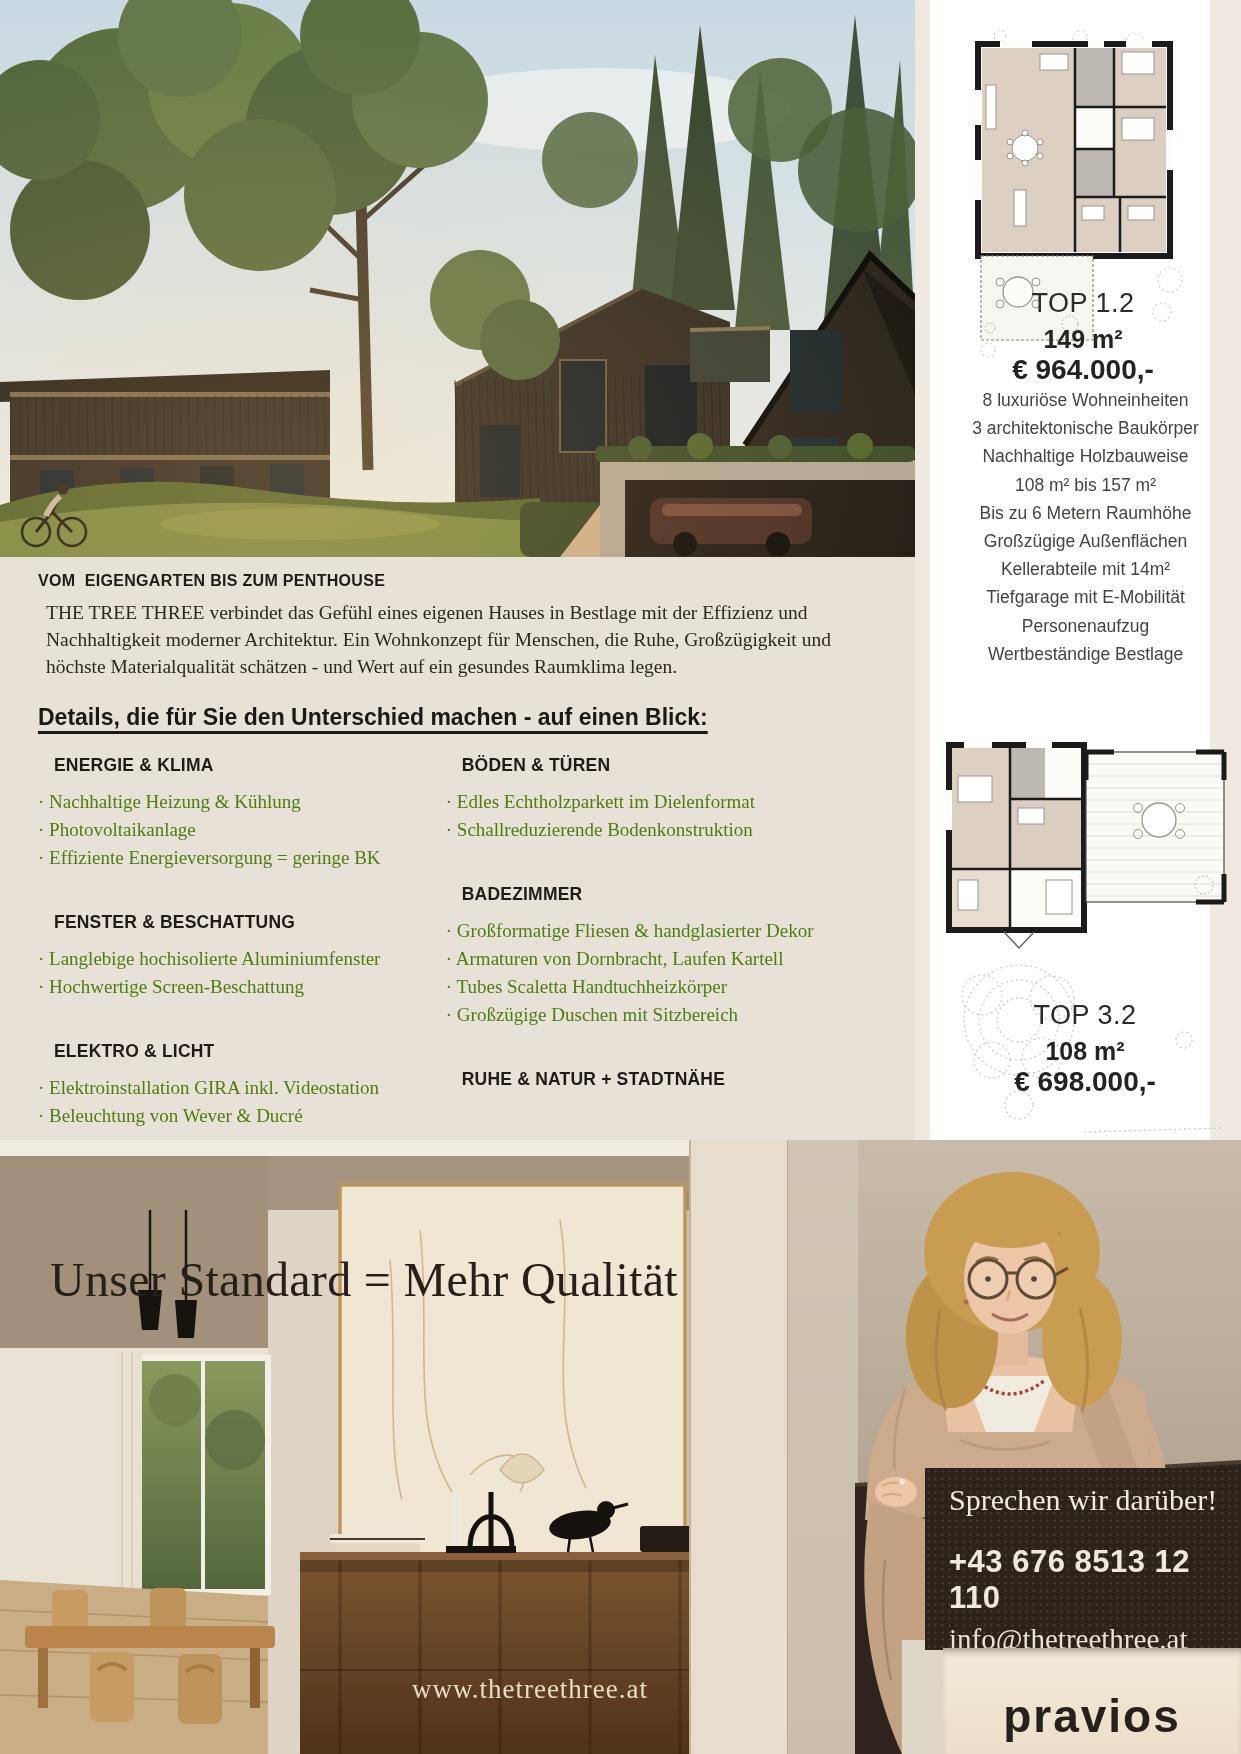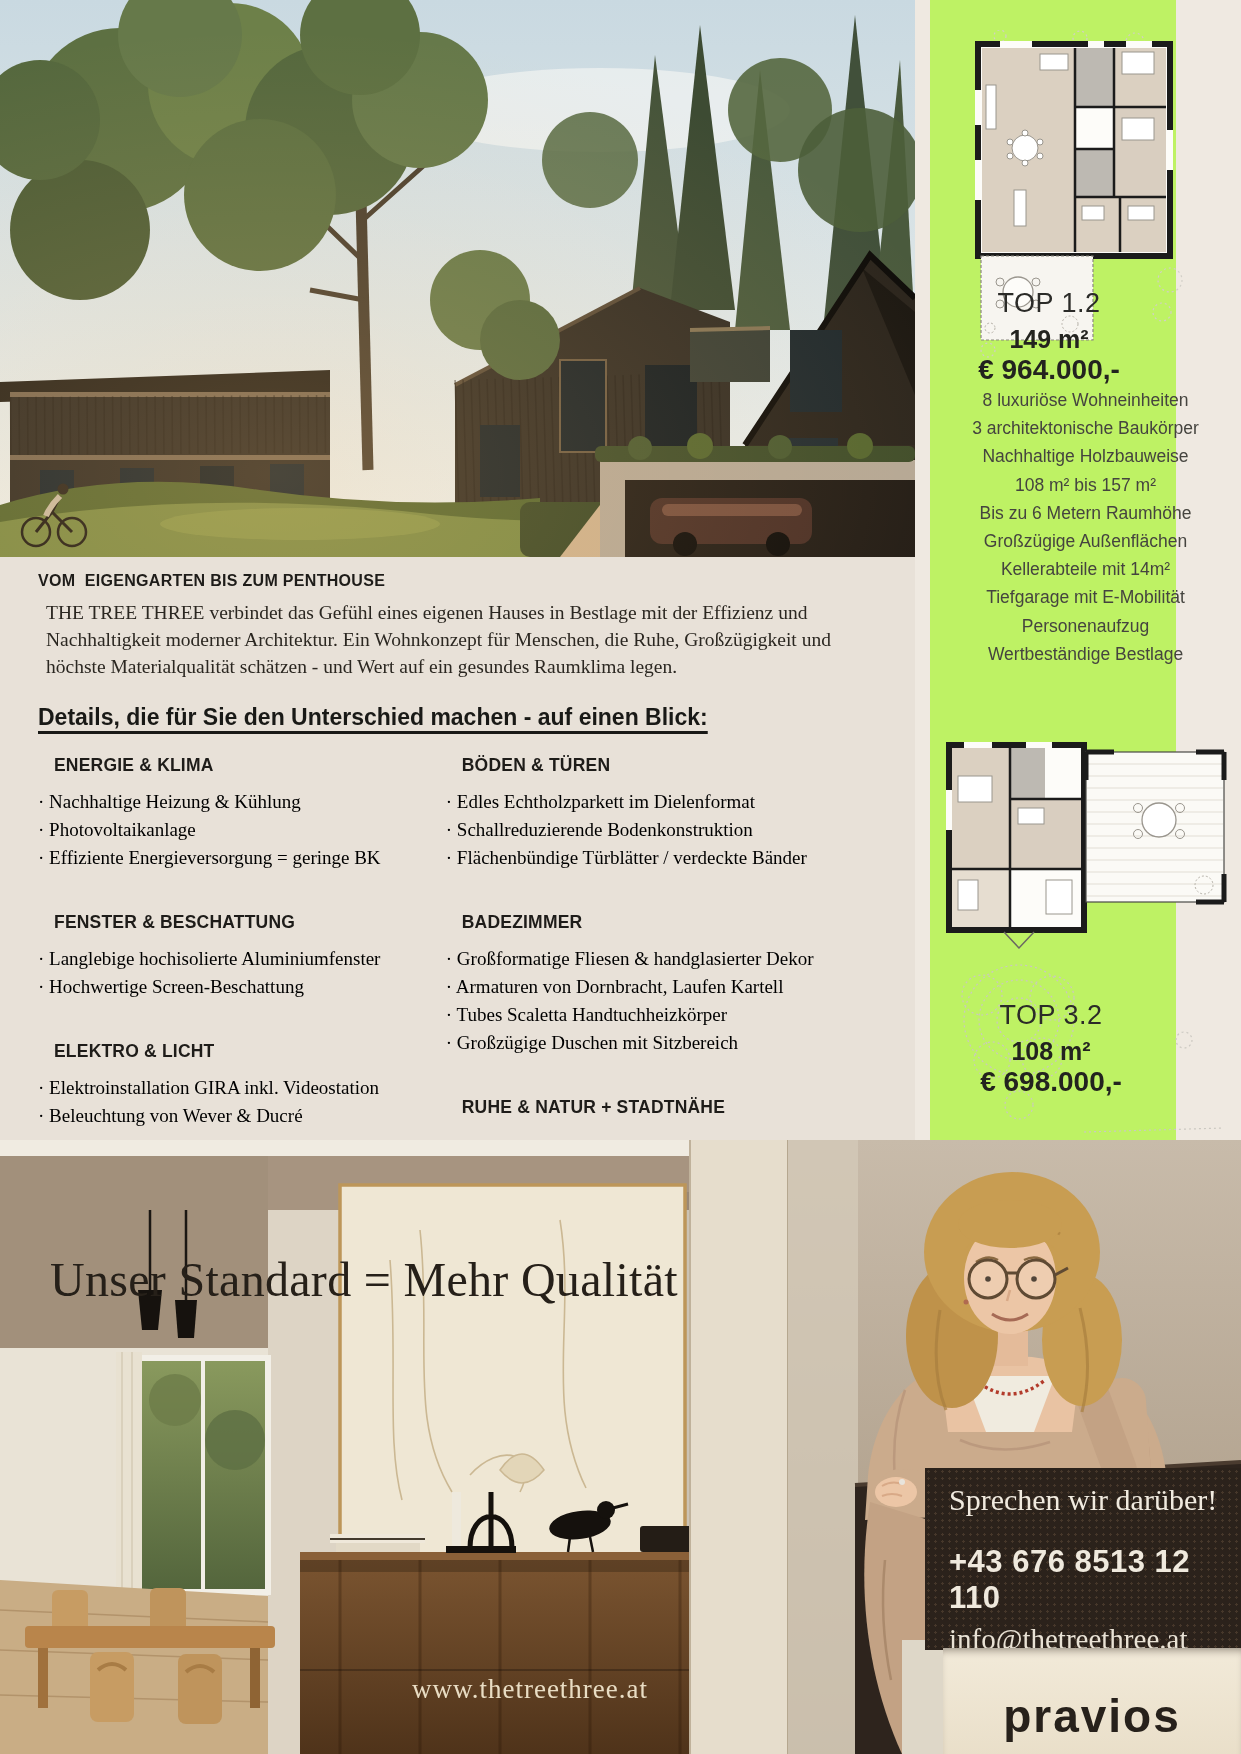--- a/index.html
+++ b/index.html
@@ -3,21 +3,21 @@
 <meta charset="utf-8">
 <style>
   html,body{margin:0;padding:0;background:#d8d4cd;}
   .page{position:relative;width:1241px;height:1754px;margin:0 auto;background:#efe9e1;
         font-family:"Liberation Sans",sans-serif;overflow:hidden;}
 
   
   .hero{position:absolute;left:0;top:0;width:915px;height:557px;display:block;}
 
   
-  .right-col{position:absolute;left:930px;top:0;width:246px;height:1140px;background:#bef264;}
+  .right-col{position:absolute;left:930px;top:0;width:246px;height:1140px;background:#ffffff;padding-left:34px;}
   .plan1{position:absolute;left:40px;top:30px;width:214px;height:340px;}
   .plan2{position:absolute;left:4px;top:740px;width:302px;height:400px;}
   .plan-label{position:absolute;width:210px;text-align:center;color:#23231f;}
   .label1{right:22px;top:288px;}
   .label2{right:20px;top:1000px;}
   .pl-name{font-size:27px;font-weight:500;letter-spacing:.5px;color:#2b2b28;}
   .pl-area{font-size:25px;font-weight:700;margin-top:6px;}
   .pl-price{font-size:28px;font-weight:700;}
 
   .fakten{position:absolute;left:0;top:386px;width:311px;text-align:center;}
@@ -31,21 +31,21 @@
   .kicker{font-size:16px;font-weight:700;letter-spacing:.3px;color:#1e1c19;white-space:pre-wrap;}
   .intro-p{font-family:"Liberation Serif",serif;font-size:19.5px;line-height:27px;color:#2b2721;
            margin:9px 0 0 8px;width:800px;}
   .details-headline{font-size:23px;font-weight:700;color:#191916;margin:24px 0 0 0;
            text-decoration:underline;text-underline-offset:6px;text-decoration-thickness:2.5px;}
   .cols{display:flex;margin-top:24px;}
   .col1{width:415px;}
   .col2{margin-left:8px;width:430px;}
   .dsec{margin-bottom:40px;}
   .dsec h3{font-size:17.5px;font-weight:700;color:#1e1c19;letter-spacing:.2px;margin:0 0 12px 16px;}
-  .ditem{font-family:"Liberation Serif",serif;font-size:19px;line-height:28px;color:#000000;}
+  .ditem{font-family:"Liberation Serif",serif;font-size:19px;line-height:28px;color:#4d7c0f;}
 
   
   .bottom-scene{position:absolute;left:0;top:1140px;width:1241px;height:614px;display:block;}
   .standard{position:absolute;left:50px;top:1252px;margin:0;width:680px;
             font-family:"Liberation Serif",serif;font-weight:400;font-size:48px;
             letter-spacing:.3px;color:#262019;}
   .contact{position:absolute;left:925px;top:1468px;width:316px;height:182px;background:#2b221b;
            background-image:radial-gradient(rgba(122,96,70,.35) 1px,transparent 1.4px);
            background-size:7px 7px;box-sizing:border-box;padding:15px 0 0 24px;color:#f0eadf;}
   .c-line1{font-family:"Liberation Serif",serif;font-size:30px;}
@@ -356,21 +356,20 @@
           <h3>ELEKTRO &amp; LICHT</h3>
           <div class="ditem">· Elektroinstallation GIRA inkl. Videostation</div>
           <div class="ditem">· Beleuchtung von Wever &amp; Ducré</div>
         </div>
       </div>
       <div class="col2">
         <div class="dsec">
           <h3>BÖDEN &amp; TÜREN</h3>
           <div class="ditem">· Edles Echtholzparkett im Dielenformat</div>
           <div class="ditem">· Schallreduzierende Bodenkonstruktion</div>
-          <div class="ditem">· Flächenbündige Türblätter / verdeckte Bänder</div>
         </div>
         <div class="dsec">
           <h3>BADEZIMMER</h3>
           <div class="ditem">· Großformatige Fliesen &amp; handglasierter Dekor</div>
           <div class="ditem">· Armaturen von Dornbracht, Laufen Kartell</div>
           <div class="ditem">· Tubes Scaletta Handtuchheizkörper</div>
           <div class="ditem">· Großzügige Duschen mit Sitzbereich</div>
         </div>
         <div class="dsec">
           <h3>RUHE &amp; NATUR + STADTNÄHE</h3>

